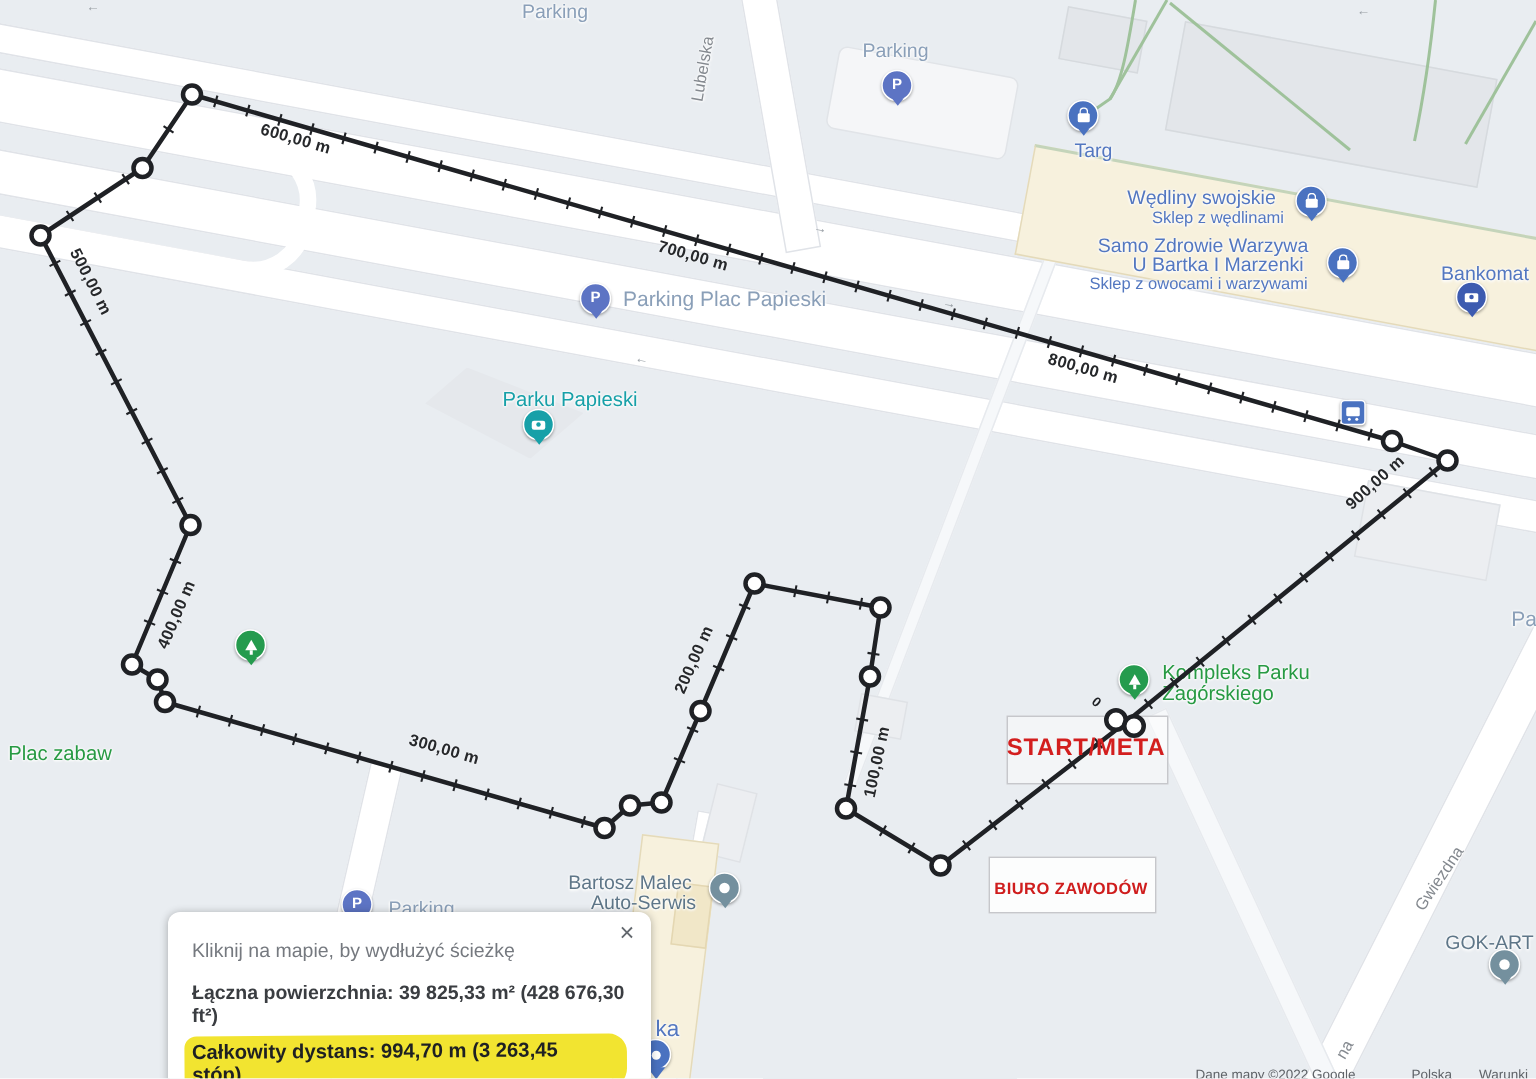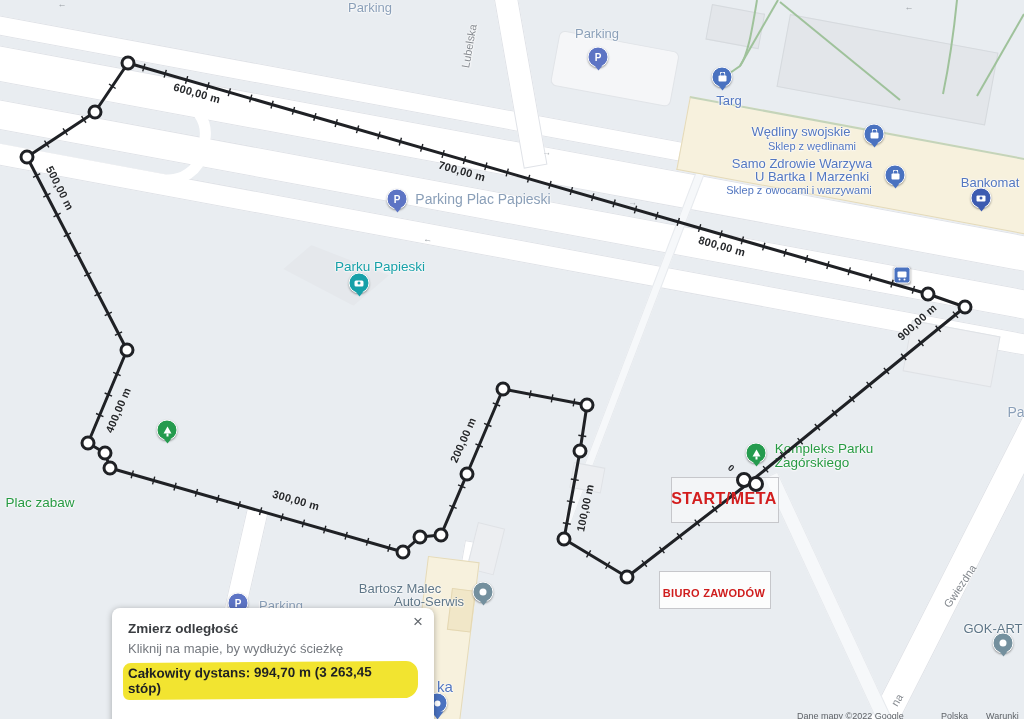--- a/index.html
+++ b/index.html
@@ -128,21 +128,21 @@
       <div class="mlabel label-shop-sub" style="left: 812px; top: 146px;">Sklep z wędlinami</div>
       <div class="mlabel label-shop" style="left: 802px; top: 164px;">Samo Zdrowie Warzywa</div>
       <div class="mlabel label-shop" style="left: 812px; top: 177px;">U Bartka I Marzenki</div>
       <div class="mlabel label-shop-sub" style="left: 799px; top: 190px;">Sklep z owocami i warzywami</div>
       <div class="mlabel label-shop" style="left: 990px; top: 183px;">Bankomat</div>
       <div class="mlabel label-parking-lg" style="left: 483px; top: 200px;">Parking Plac Papieski</div>
       <div class="mlabel label-attraction" style="left: 380px; top: 267px;">Parku Papieski</div>
       <div class="mlabel label-park" style="left: 824px; top: 449px;">Kompleks Parku</div>
       <div class="mlabel label-park" style="left: 812px; top: 463px;">Zagórskiego</div>
       <div class="mlabel label-park" style="left: 40px; top: 503px;">Plac zabaw</div>
-      <div class="mlabel label-poi" style="left: 400px; top: 589px;">Bartosz Malec</div>
+      <div class="mlabel label-poi" style="left: 420px; top: 589px;">Bartosz Malec</div>
       <div class="mlabel label-poi" style="left: 429px; top: 602px;">Auto-Serwis</div>
       <div class="mlabel label-parking" style="left: 281px; top: 606px;">Parking</div>
       <div class="mlabel label-shop-lg" style="left: 445px; top: 687px; text-align: right;">ka</div>
       <div class="mlabel label-poi" style="left: 993px; top: 629px;">GOK-ART</div>
       <div class="mlabel label-parking-lg" style="left: 1016px; top: 413px;">Pa</div>
       <div class="mlabel street" style="left: 469px; top: 46px; transform: translate(-50%, -50%) rotate(-80deg);">Lubelska</div>
       <div class="mlabel street" style="left: 960px; top: 586px; transform: translate(-50%, -50%) rotate(-56deg);">Gwiezdna</div>
       <div class="mlabel street" style="left: 897px; top: 700px; transform: translate(-50%, -50%) rotate(-60deg);">na</div>
     </div>
   <div id="pins-layer">
@@ -325,22 +325,22 @@
       <div class="dist-label" style="left: 722px; top: 246px; transform: translate(-50%, -50%) rotate(16deg);">800,00 m</div>
       <div class="dist-label" style="left: 917px; top: 322px; transform: translate(-50%, -50%) rotate(-42deg);">900,00 m</div>
       <div class="zero-label" style="left: 731px; top: 468px; transform: translate(-50%, -50%) rotate(40deg);">0</div>
     </div>
 
   <div class="ov-text" id="start-meta-text" style="left: 671px; top: 477px; width: 106px; height: 44px;">START/META</div>
   <div class="ov-text" id="biuro-text" style="left: 659px; top: 571px; width: 110px; height: 44px;">BIURO ZAWODÓW</div>
 
   <div id="measure-dialog">
     <span id="dlg-close">×</span>
-    <div id="dlg-title">Zmierz odległość</div>
     <div id="dlg-sub">Kliknij na mapie, by wydłużyć ścieżkę</div>
+    <div id="dlg-area">Łączna powierzchnia: 39 825,33 m² (428 676,30 ft²)</div>
     <div id="dlg-dist">
       <span class="hl">Całkowity dystans: 994,70 m (3 263,45 stóp)</span>
     </div>
   </div>
 
   <span class="attr" style="left:797px;top:711px;">Dane mapy ©2022 Google</span>
   <span class="attr" style="left:941px;top:711px;">Polska</span>
   <span class="attr" style="left:986px;top:711px;">Warunki</span>
 </div>
 

